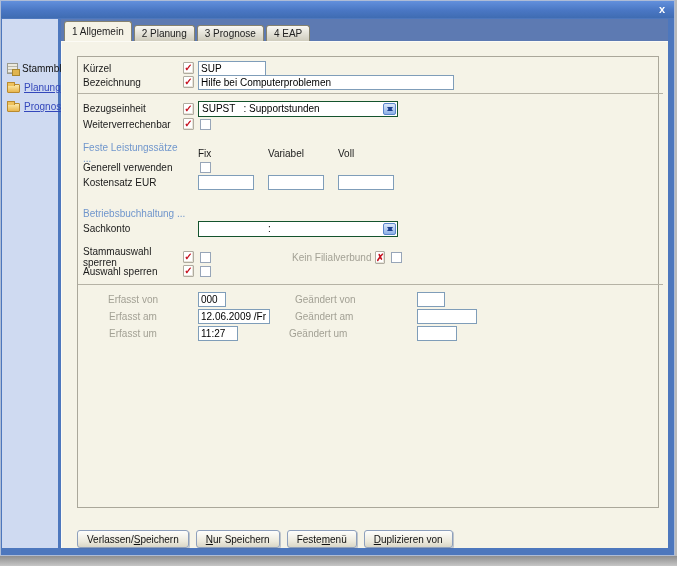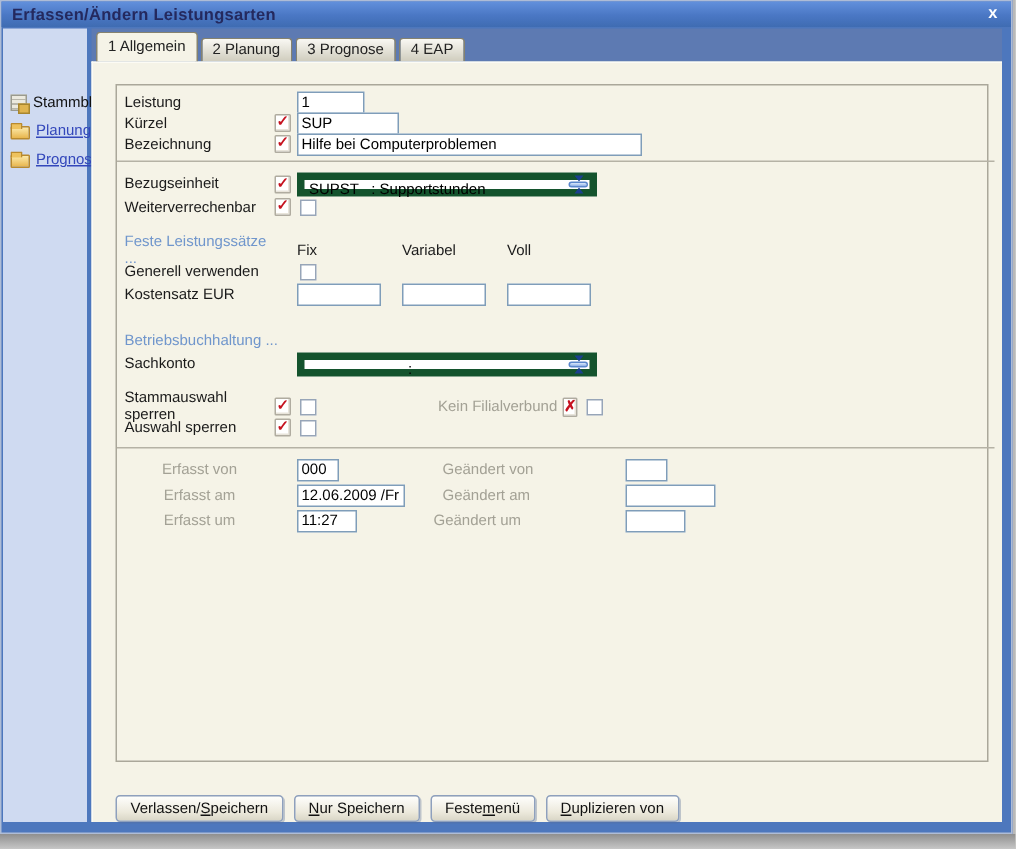--- a/index.html
+++ b/index.html
@@ -51,21 +51,21 @@
   .lbl { width:100px; flex:0 0 100px; }
   .lbl.head { color:#7096cc; }
   .lbl.dis, .dis { color:#a3a195;text-align:center; }
   .ico { width:15px; flex:0 0 15px; display:flex; align-items:center; }
   .req-icon { width:11px; height:12px; background:#fff; border:1px solid #b0aca0; border-radius:1px;
     color:#c6121f; font-size:10px; font-weight:bold; line-height:10px; text-align:center;
     box-shadow:inset -1px -1px 0 #e8e4da; }
   input.fld { height:15px; border:1px solid #7f9db9; background:#fff; font-family:"Liberation Sans",sans-serif;
     font-size:10px; padding:0 2px; color:#000; }
   .cb { width:11px; height:11px; background:#fff; border:1px solid #97a5b8; }
-  .combo { position:relative; width:200px; height:16px; border:5px solid #14532d; background:#fff; }
+  .combo { position:relative; width:200px; height:16px; border:1px solid #14532d; background:#fff; }
   .combo .cval { position:absolute; left:3px; top:1px; font-size:10px; white-space:pre; color:#000; }
   .combo .cval.indent-colon { padding-left:66px; }
   .spin { position:absolute; right:1px; top:1px; bottom:1px; width:13px;
     background:linear-gradient(#dbe9fb,#8fb0e6); border:1px solid #5a86cc; border-radius:2px; }
   .tri-up { position:absolute; left:3px; top:3px; width:0; height:0;
     border-left:3px solid transparent; border-right:3px solid transparent; border-bottom:4px solid #1b3f8f; }
   .tri-dn { position:absolute; left:3px; bottom:3px; width:0; height:0;
     border-left:3px solid transparent; border-right:3px solid transparent; border-top:4px solid #1b3f8f; }
   .sep { height:1px; background:#b5b2a5; margin:4px -5px 6px -5px; }
   .colhead { width:70px; flex:0 0 70px; }
@@ -82,21 +82,20 @@
   .desktop-strip { position:absolute; left:0; top:556px; width:677px; height:10px;
     background:linear-gradient(#8f8f8f,#c6c6c6); }
 </style>
 </head>
 <body>
 
 <div class="screen">
   <div class="window">
 
     <div class="titlebar">
-      <span class="title">Erfassen/Ändern Leistungsarten</span>
       <span class="close">x</span>
     </div>
 
     <div class="winbody">
 
       <div class="sidebar">
         <div class="side-item">
           <span class="card-icon"></span>
           <span class="s-label">Stammblatt</span>
         </div>
@@ -114,40 +113,35 @@
         <div class="tabstrip">
           <div class="tab active">1 Allgemein</div>
           <div class="tab">2 Planung</div>
           <div class="tab">3 Prognose</div>
           <div class="tab">4 EAP</div>
         </div>
 
         <div class="page">
           <div class="groupbox">
 
-            <div class="frow">
-              <span class="lbl">Leistung</span>
-              <span class="ico"></span>
-              <input class="fld" style="width: 45px;" value="1">
-            </div>
 
             <div class="frow">
               <span class="lbl">Kürzel</span>
               <span class="ico">
                   <span class="req-icon">✓</span>
                 </span>
               <input class="fld" style="width: 68px;" value="SUP">
             </div>
 
             <div class="frow">
               <span class="lbl">Bezeichnung</span>
               <span class="ico">
                   <span class="req-icon">✓</span>
                 </span>
-              <input class="fld" style="width: 230px;" value="Hilfe bei Computerproblemen">
+              <input class="fld" style="width: 256px;" value="Hilfe bei Computerproblemen">
             </div>
 
             <div class="sep"></div>
 
             <div class="frow tall">
               <span class="lbl">Bezugseinheit</span>
               <span class="ico">
                   <span class="req-icon">✓</span>
                 </span>
               <div class="combo">

